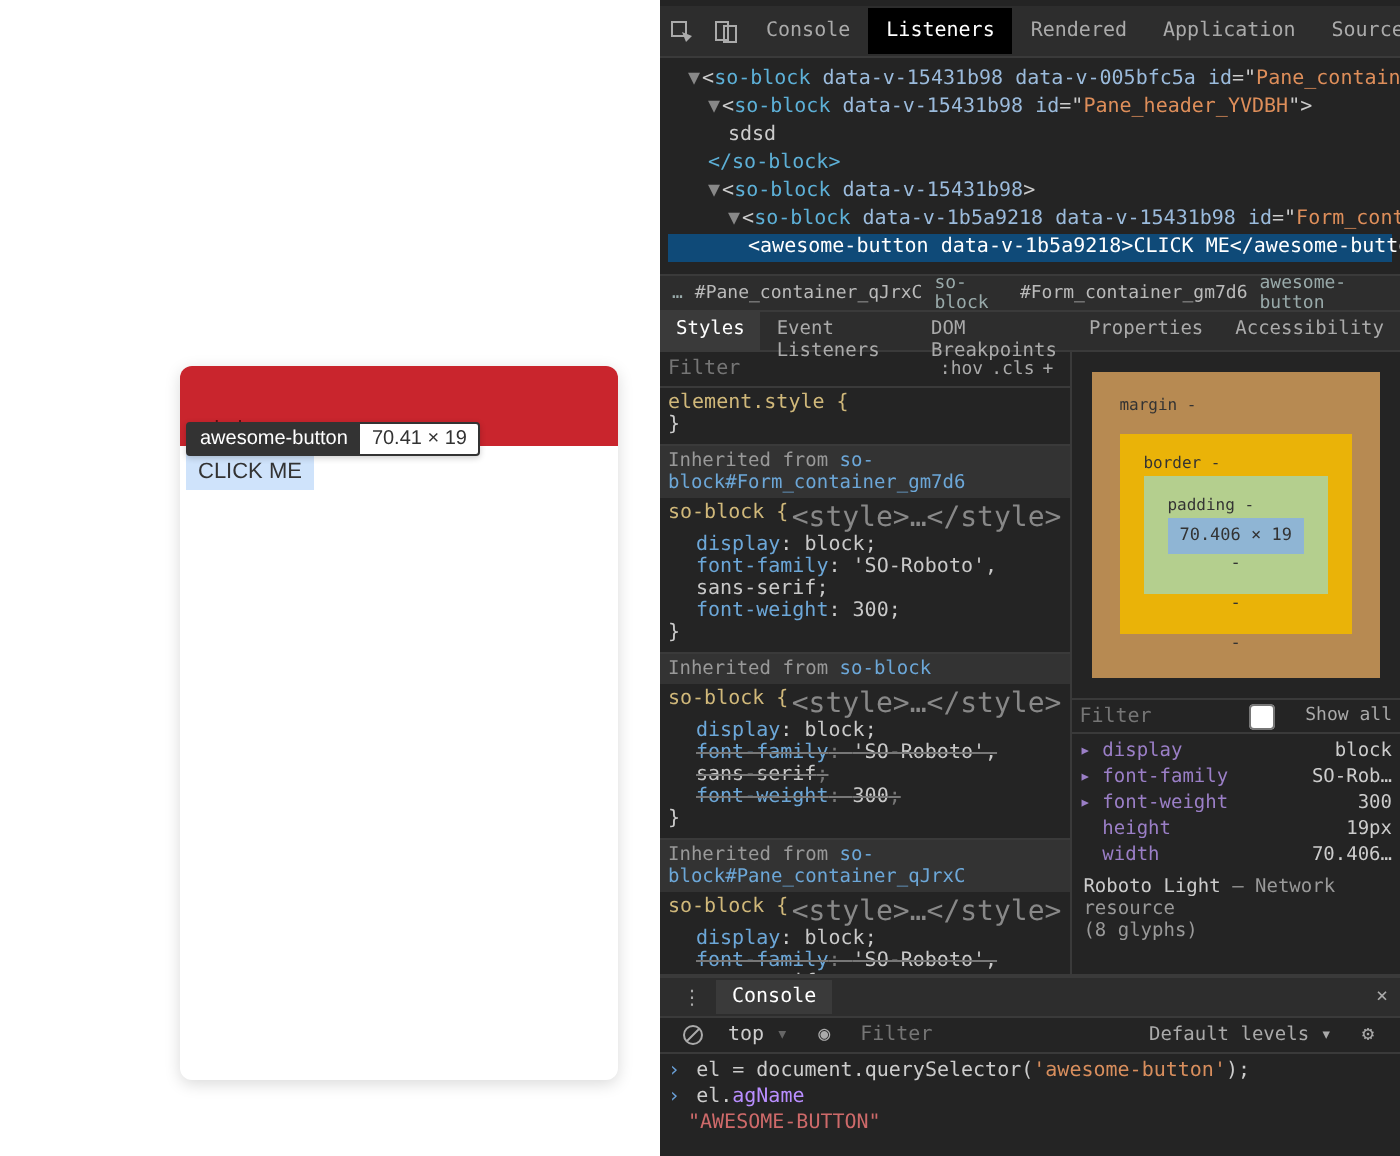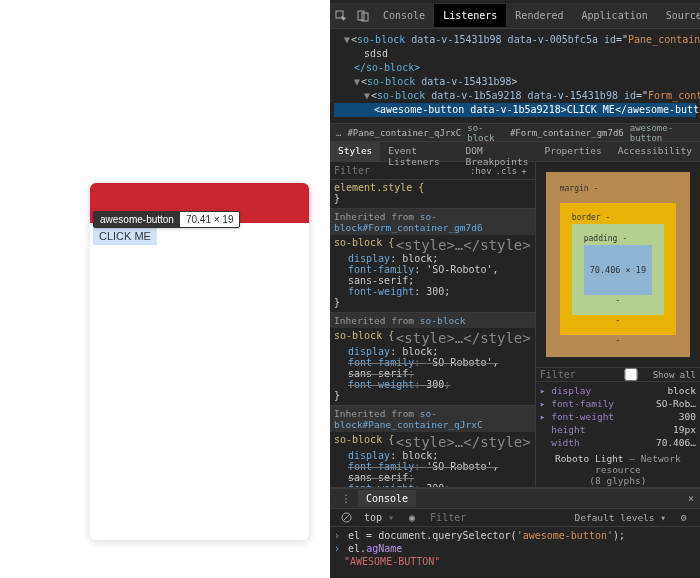--- a/index.html
+++ b/index.html
@@ -58,32 +58,32 @@
   .prop.stk { text-decoration: line-through; color: #777; }
   .pk { color: #6ca7d8; }
   .pv { color: #c9c9c9; }
   .inherit-bar { background: #333; color: #999; padding: 2px 4px; font-size: 9.5px; }
   .inherit-bar .sel { color: #6ca7d8; }
 
   .box-model { padding: 10px; display: flex; justify-content: center; }
   .bm-margin { background: #b78a52; padding: 12px 14px; font-size: 8.5px; color: #333; text-align: center; }
   .bm-border { background: #eab308; padding: 10px 12px; margin-top: 10px; }
   .bm-padding { background: #b4cf8e; padding: 10px 12px; margin-top: 2px; }
-  .bm-content { background: #8fb5d4; padding: 20px 6px; margin-top: 2px; white-space: nowrap; }
+  .bm-content { background: #8fb5d4; padding: 4px 6px; margin-top: 2px; white-space: nowrap; }
   .bm-label { text-align: left; font-size: 8px; }
 
   .comp-filter { display: flex; align-items: center; height: 18px; border-top: 1px solid #3a3a3a; border-bottom: 1px solid #3a3a3a; padding: 0 4px; }
   .comp-filter input { background: transparent; border: none; color: #aaa; font-size: 10px; outline: none; font-family: inherit; width: 40px; }
   .comp-filter .cb { margin-left: auto; font-size: 9px; color: #aaa; display: flex; align-items: center; gap: 2px; }
   .comp-list { padding: 2px 4px; }
   .comp-row { display: flex; justify-content: space-between; font-size: 9.5px; line-height: 13px; }
   .comp-row .ck { color: #9b7fc7; }
   .comp-row .cv { color: #ccc; }
   .rf-head { border-top: 1px solid #3a3a3a; padding: 4px 6px; font-size: 10px; color: #ccc; }
-  .rf-body { padding: 2px 6px; font-size: 9.5px; color: #999; text-align: center; }
+  .rf-body { padding: 2px 6px; font-size: 9.5px; color: #999; }
   .rf-body .fn { color: #ccc; }
 
   .drawer { height: 90px; border-top: 1px solid #3a3a3a; background: #242424; display: flex; flex-direction: column; }
   .drawer-tabs { display: flex; height: 20px; align-items: center; border-bottom: 1px solid #3a3a3a; padding-left: 4px; background: #2d2d2d; }
   .drawer-tab { padding: 3px 8px; background: #3a3a3a; color: #fff; font-size: 10px; }
   .drawer-toolbar { display: flex; align-items: center; height: 18px; border-bottom: 1px solid #3a3a3a; padding: 0 4px; gap: 6px; }
   .drawer-toolbar .ctx { font-size: 10px; color: #ccc; }
   .drawer-toolbar input { background: transparent; border: none; color: #aaa; font-size: 10px; outline: none; font-family: inherit; width: 50px; }
   .drawer-toolbar .lvl { margin-left: auto; font-size: 9.5px; color: #aaa; }
   .console-body { flex: 1; padding: 2px 4px; line-height: 13px; }
@@ -129,20 +129,21 @@
     <div class="dt-tab">Console</div>
     <div class="dt-tab active">Listeners</div>
     <div class="dt-tab">Rendered</div>
     <div class="dt-tab">Application</div>
     <div class="dt-tab">Sources</div>
 
   </div>
 
   <div class="dom-tree">
     <div class="line ind1"><span class="caret">▼</span>&lt;<span class="tag-p">so-block</span> <span class="attr">data-v-15431b98</span> <span class="attr">data-v-005bfc5a</span> <span class="attr">id</span>="<span class="attrval">Pane_container_qJrxC</span>"&gt;</div>
+    <div class="line ind2"><span class="caret">▼</span>&lt;<span class="tag-p">so-block</span> <span class="attr">data-v-15431b98</span> <span class="attr">id</span>="<span class="attrval">Pane_header_YVDBH</span>"&gt;</div>
     <div class="line ind3">sdsd</div>
     <div class="line ind2"><span class="tag-p">&lt;/so-block&gt;</span></div>
     <div class="line ind2"><span class="caret">▼</span>&lt;<span class="tag-p">so-block</span> <span class="attr">data-v-15431b98</span>&gt;</div>
     <div class="line ind3"><span class="caret">▼</span>&lt;<span class="tag-p">so-block</span> <span class="attr">data-v-1b5a9218</span> <span class="attr">data-v-15431b98</span> <span class="attr">id</span>="<span class="attrval">Form_container_gm7d6</span>"&gt;</div>
     <div class="line ind4 sel-line">&lt;<span class="tag-p">awesome-button</span> <span class="attr">data-v-1b5a9218</span>&gt;<span>CLICK ME</span><span class="tag-p">&lt;/awesome-button&gt;</span></div>
   </div>
 
   <div class="breadcrumb">
     <span>…</span>
     <span class="bc-sel">#Pane_container_qJrxC</span>

